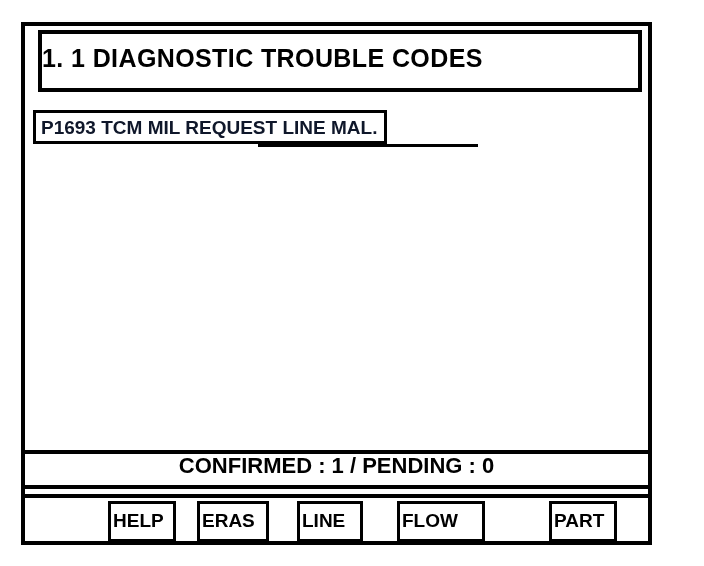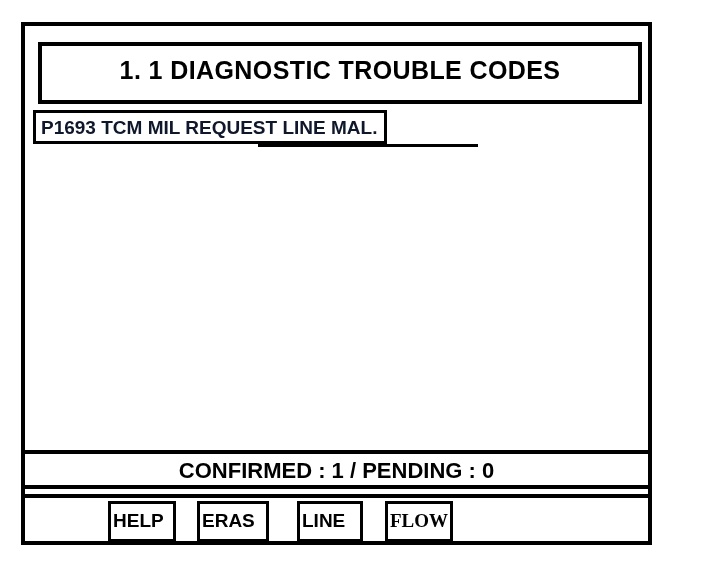--- a/index.html
+++ b/index.html
@@ -39,22 +39,21 @@
     position: absolute;
     left: 38px;
     top: 30px;
     width: 604px;
     height: 62px;
     border: 4px solid #000000;
     box-sizing: border-box;
     background: #ffffff;
     display: flex;
     align-items: center;
-    justify-content: center;
-    margin-top: 12px;
+    justify-content: flex-start;
   }
   #title-text {
     font-size: 25px;
     font-weight: bold;
     letter-spacing: 0.4px;
     color: #000000;
     white-space: nowrap;
     transform: translateY(-3px);
   }
 
@@ -99,21 +98,21 @@
     top: 450px;
     width: 631px;
     height: 39px;
     border-top: 4px solid #000000;
     border-bottom: 4px solid #000000;
     border-left: 4px solid #000000;
     border-right: 4px solid #000000;
     box-sizing: border-box;
     background: #ffffff;
     display: flex;
-    align-items: flex-end;
+    align-items: flex-start;
     justify-content: center;
   }
   #status-text {
     font-size: 22px;
     font-weight: bold;
     color: #000000;
     white-space: nowrap;
     transform: translateY(-1px);
   }
 
@@ -173,18 +172,21 @@
   <div id="button-row">
     <div class="softkey" style="left:83px; width:68px;">
       <span class="softkey-label">HELP</span>
     </div>
     <div class="softkey" style="left:172px; width:72px;">
       <span class="softkey-label">ERAS</span>
     </div>
     <div class="softkey" style="left:272px; width:66px;">
       <span class="softkey-label">LINE</span>
     </div>
-    <div class="softkey" style="left:360px; width:68px;font-family:Liberation Serif, serif;">
+    <div class="softkey" style="left:372px; width:88px;">
       <span class="softkey-label">FLOW</span>
+    </div>
+    <div class="softkey" style="left:524px; width:68px;">
+      <span class="softkey-label">PART</span>
     </div>
   </div>
 
 </div>
 
 </body></html>

